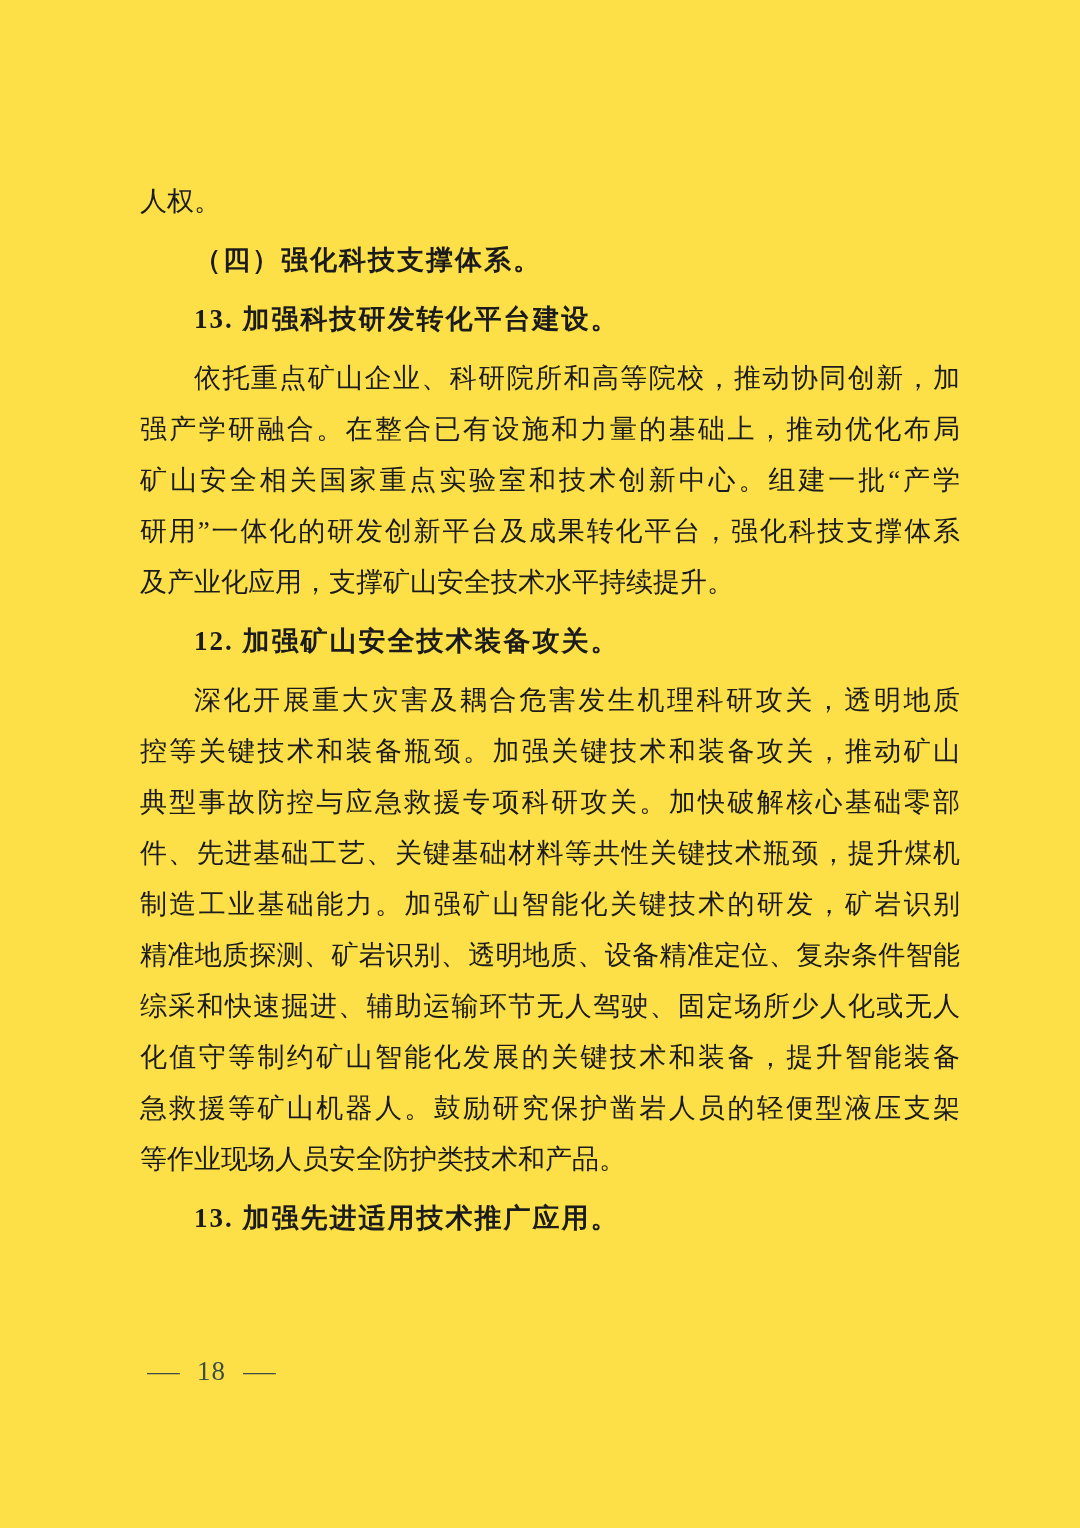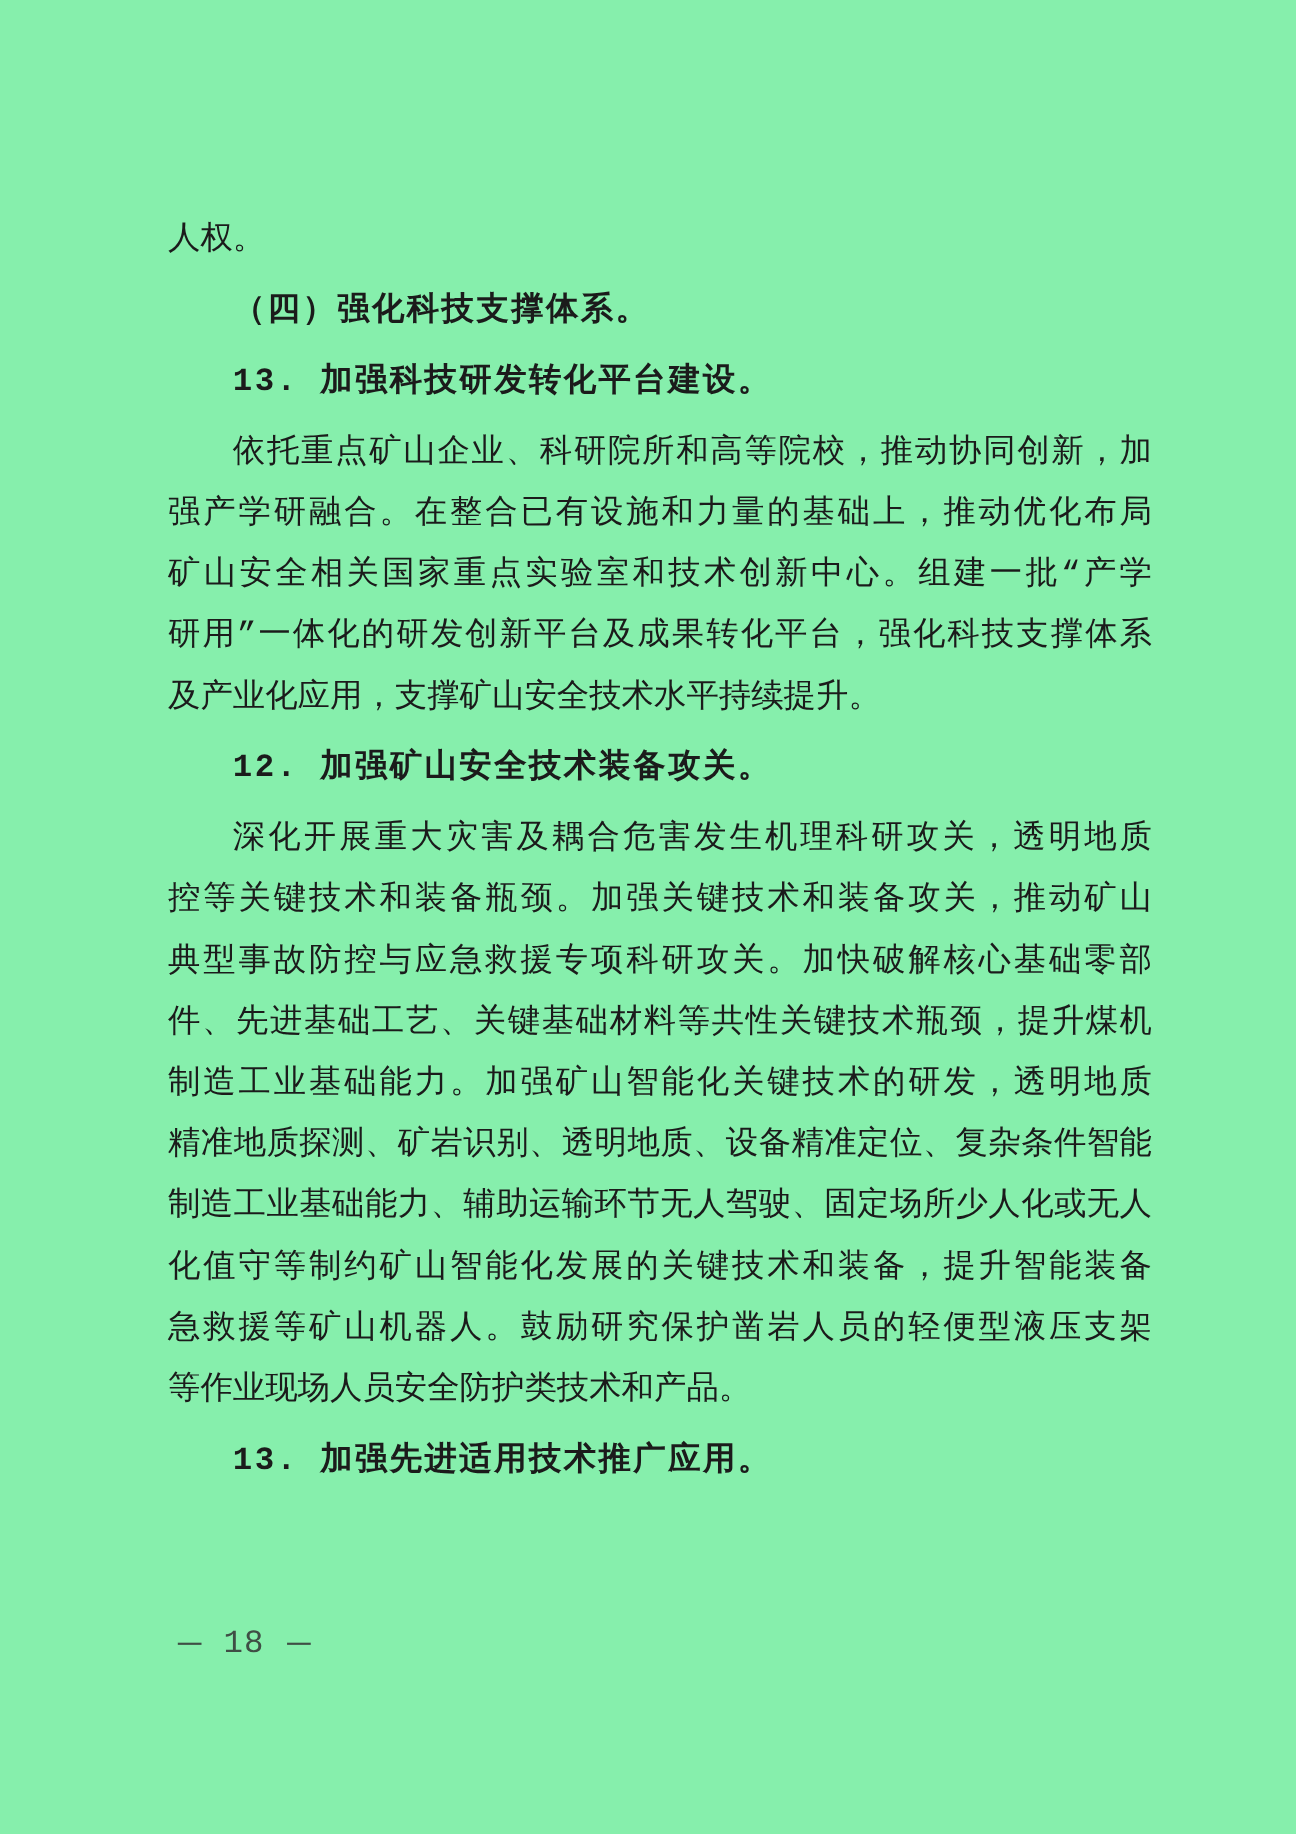--- a/index.html
+++ b/index.html
@@ -5,23 +5,22 @@
   * { margin: 0; padding: 0; box-sizing: border-box; }
   html, body {
     width: 1080px;
     background: #ffffff;
     font-family: "Liberation Serif", "DejaVu Serif", serif;
   }
   .page {
     position: relative;
     width: 1080px;
     height: 1528px;
-    background: #86efac;
+    background: #fde047;
     overflow: hidden;
-    font-family: Liberation Mono, monospace;
   }
   .content {
     position: absolute;
     left: 140px;
     top: 176px;
     width: 820px;
     color: #1b1b1b;
     font-size: 27px;
   }
   .line {
@@ -82,23 +81,23 @@
     <p class="line l-full l-indent">依托重点矿山企业、科研院所和高等院校，推动协同创新，加</p>
     <p class="line l-full">强产学研融合。在整合已有设施和力量的基础上，推动优化布局</p>
     <p class="line l-full">矿山安全相关国家重点实验室和技术创新中心。组建一批“产学</p>
     <p class="line l-full">研用”一体化的研发创新平台及成果转化平台，强化科技支撑体系</p>
     <p class="line l-flush">及产业化应用，支撑矿山安全技术水平持续提升。</p>
     <p class="line l-h2 l-indent">12. 加强矿山安全技术装备攻关。</p>
     <p class="line l-full l-indent">深化开展重大灾害及耦合危害发生机理科研攻关，透明地质</p>
     <p class="line l-full">控等关键技术和装备瓶颈。加强关键技术和装备攻关，推动矿山</p>
     <p class="line l-full">典型事故防控与应急救援专项科研攻关。加快破解核心基础零部</p>
     <p class="line l-full">件、先进基础工艺、关键基础材料等共性关键技术瓶颈，提升煤机</p>
-    <p class="line l-full">制造工业基础能力。加强矿山智能化关键技术的研发，透明地质</p>
+    <p class="line l-full">制造工业基础能力。加强矿山智能化关键技术的研发，矿岩识别</p>
     <p class="line l-full">精准地质探测、矿岩识别、透明地质、设备精准定位、复杂条件智能</p>
-    <p class="line l-full">制造工业基础能力、辅助运输环节无人驾驶、固定场所少人化或无人</p>
+    <p class="line l-full">综采和快速掘进、辅助运输环节无人驾驶、固定场所少人化或无人</p>
     <p class="line l-full">化值守等制约矿山智能化发展的关键技术和装备，提升智能装备</p>
     <p class="line l-full">急救援等矿山机器人。鼓励研究保护凿岩人员的轻便型液压支架</p>
     <p class="line l-flush">等作业现场人员安全防护类技术和产品。</p>
     <p class="line l-h2 l-indent">13. 加强先进适用技术推广应用。</p>
   </div>
 
   <div class="footer">
     <span class="dash">—</span>
     <span class="num">18</span>
     <span class="dash">—</span>

